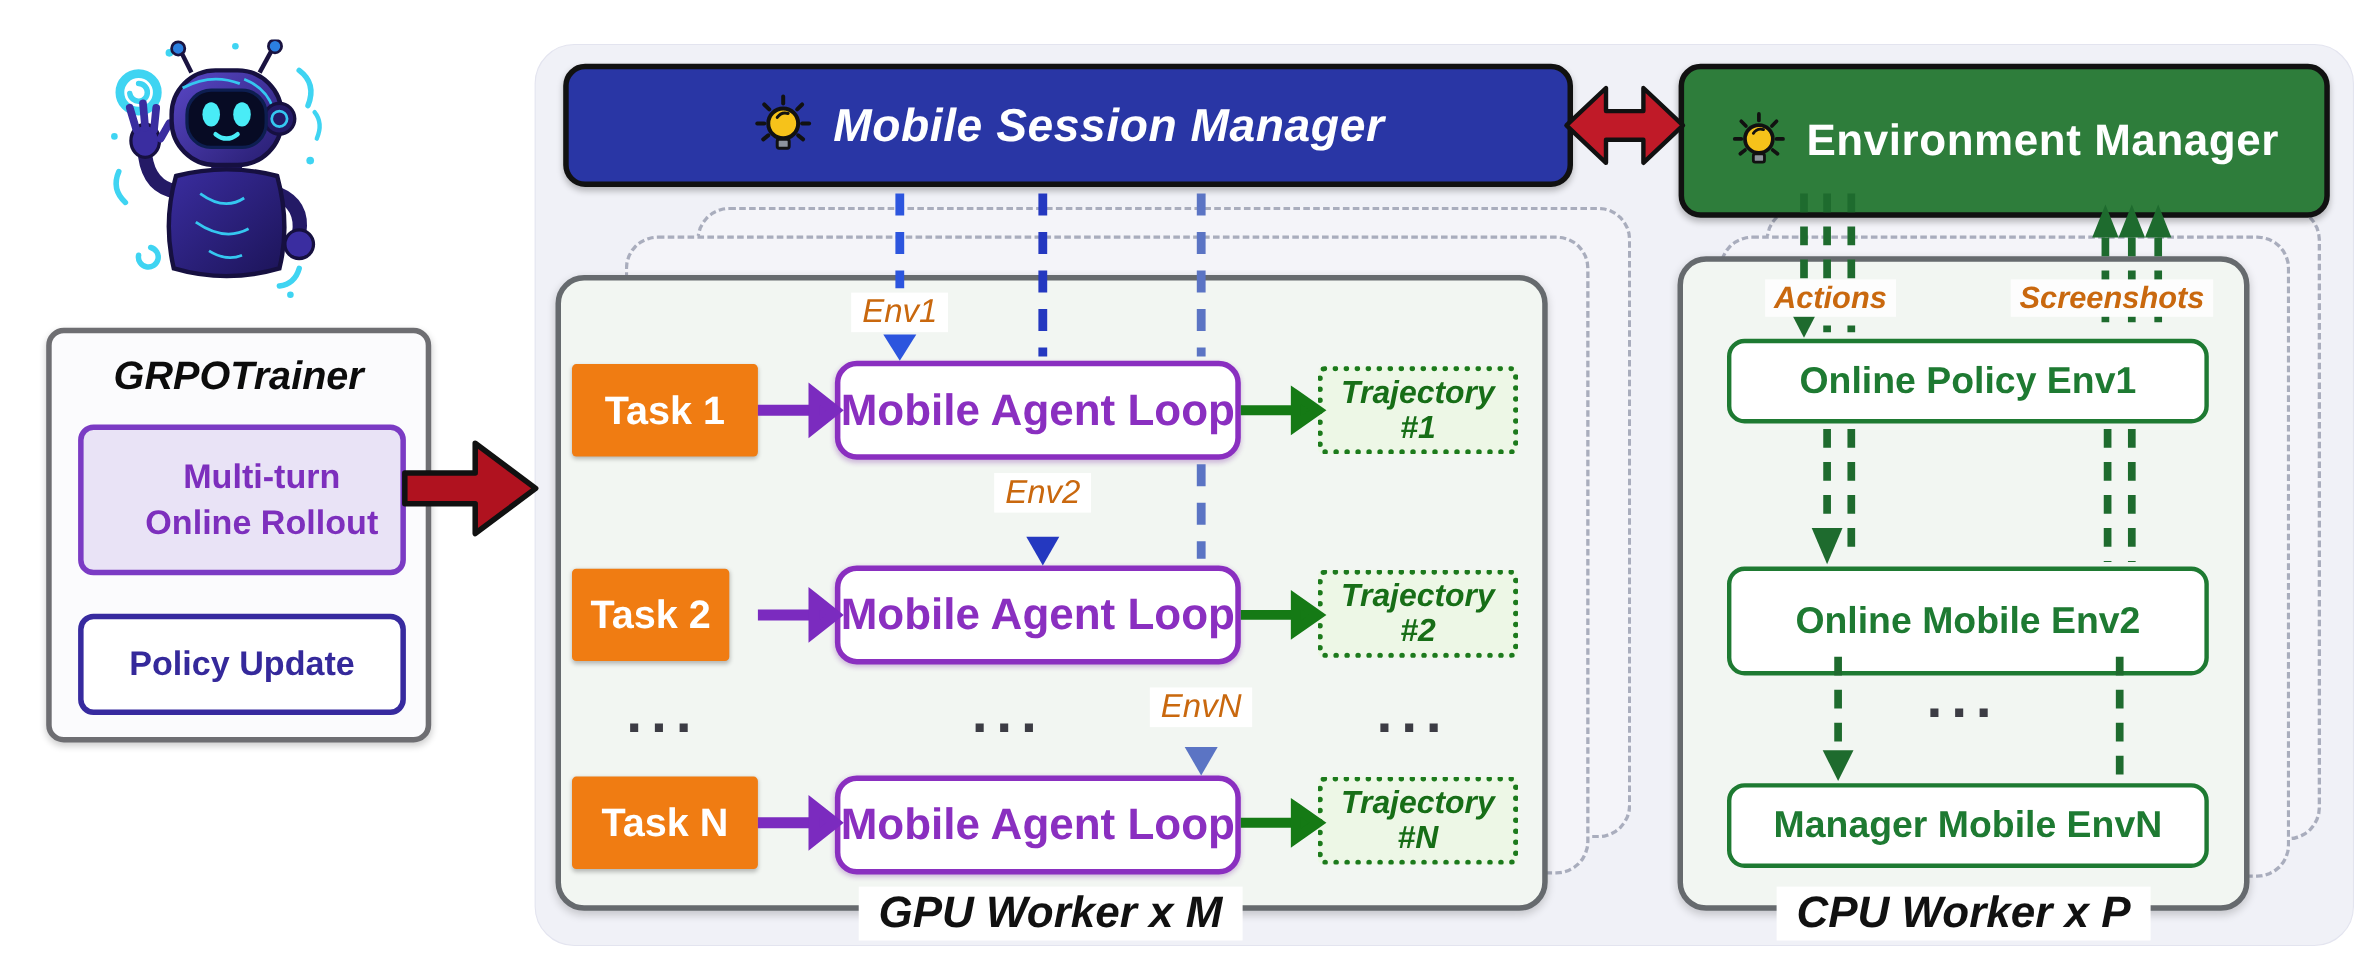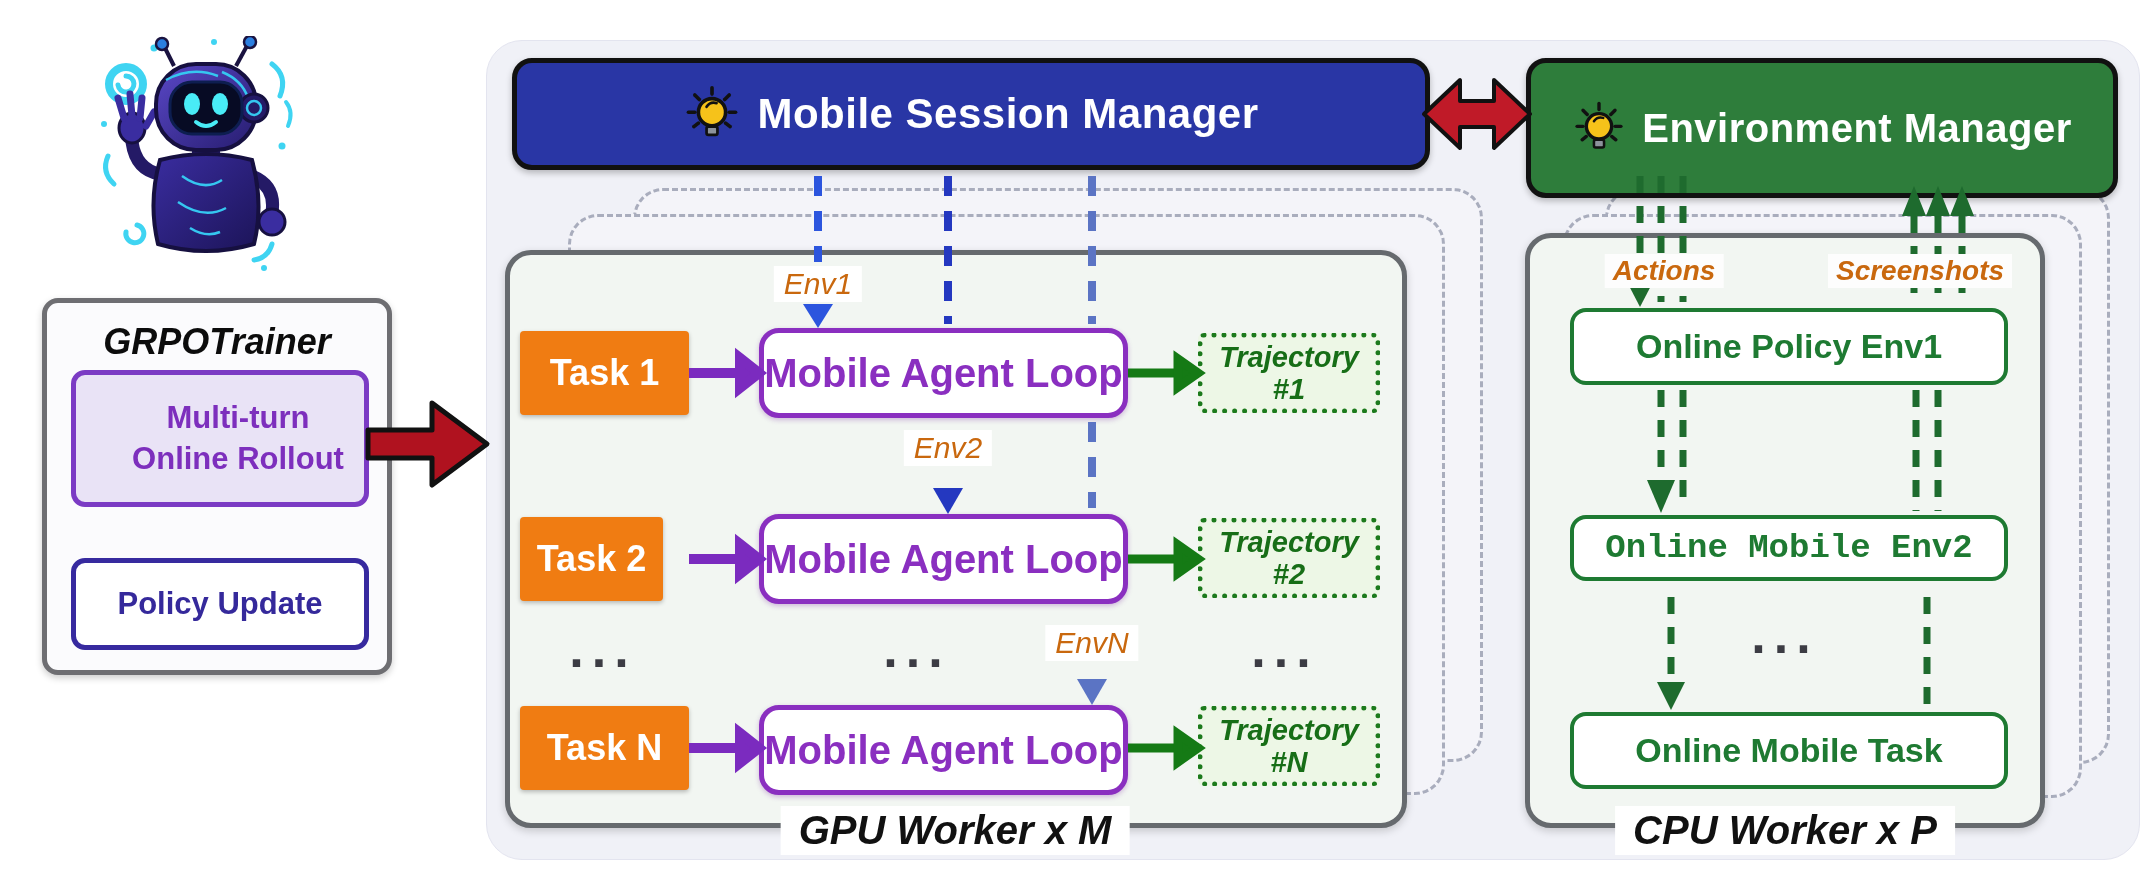--- a/index.html
+++ b/index.html
@@ -112,30 +112,30 @@
       <circle cx="158" cy="72" r="7" fill="none" stroke="#35c7f0" stroke-width="2.5"></circle>
       <rect x="74" y="46" width="72" height="52" rx="22" fill="#070b24" stroke="#0d1e50" stroke-width="3"></rect>
       <ellipse cx="96" cy="68" rx="8" ry="11" fill="#49ecf7"></ellipse>
       <ellipse cx="124" cy="68" rx="8" ry="11" fill="#49ecf7"></ellipse>
       <path d="M100 86 q10 8 20 0" fill="none" stroke="#49ecf7" stroke-width="4" stroke-linecap="round"></path>
     </g>
   </svg>
 
   <div class="abs trainer" style="left:42px; top:298px; width:350px; height:377px; z-index:15;">
     <div class="abs trainer-title" style="left:0; right:0; top:18px;">GRPOTrainer</div>
-    <div class="abs rollout" style="left:24px; top:67px; width:298px; height:137px;padding-left:36px;">
+    <div class="abs rollout" style="left:24px; top:83px; width:298px; height:137px;padding-left:36px;">
       <span>Multi-turn</span>
       <span>Online Rollout</span>
     </div>
     <div class="abs policy" style="left:24px; top:255px; width:298px; height:92px;">
       <span>Policy Update</span>
     </div>
   </div>
 
-  <div class="abs bar" style="left:512px; top:58px; width:918px; height:112px; background:#2936a5; z-index:15;">
+  <div class="abs bar" style="left:512px; top:58px; width:918px; height:112px; background:#2936a5; z-index:15;font-style:italic;">
     <svg width="58" height="58" viewBox="0 0 64 64">
       <g stroke="#111" stroke-width="4" stroke-linecap="round">
         <line x1="32" y1="3" x2="32" y2="10"></line>
           <line x1="13" y1="11" x2="18" y2="16"></line>
         <line x1="51" y1="11" x2="46" y2="16"></line>
           <line x1="6" y1="30" x2="13" y2="30"></line>
         <line x1="58" y1="30" x2="51" y2="30"></line>
           <line x1="12" y1="46" x2="17" y2="42"></line>
         <line x1="52" y1="46" x2="47" y2="42"></line>
       </g>
@@ -199,23 +199,23 @@
 
   <div class="abs ghost" style="left:1605px; top:188px; width:505px; height:576px; z-index:5;"></div>
   <div class="abs ghost" style="left:1563px; top:214px; width:519px; height:584px; z-index:6;"></div>
   <div class="abs worker" style="left:1525px; top:233px; width:520px; height:595px; z-index:10;"></div>
   <div class="abs stack-label" style="left:1785px; top:806px;">CPU Worker x P</div>
 
   <div class="abs iolabel" style="left:1664px; top:254px;">Actions</div>
   <div class="abs iolabel" style="left:1920px; top:254px;">Screenshots</div>
 
   <div class="abs cenv" style="left:1570px; top:308px; width:438px; height:77px;">Online Policy Env1</div>
-  <div class="abs cenv" style="left:1570px; top:515px; width:438px; height:66px;font-family:Liberation Mono, monospace;">Online Mobile Env2</div>
+  <div class="abs cenv" style="left:1570px; top:515px; width:438px; height:99px;">Online Mobile Env2</div>
   <div class="abs dots" style="left:1785px; top:648px;">...</div>
-  <div class="abs cenv" style="left:1570px; top:712px; width:438px; height:77px;">Online Mobile Task</div>
+  <div class="abs cenv" style="left:1570px; top:712px; width:438px; height:77px;">Manager Mobile EnvN</div>
 
   <svg class="overlay" width="2150" height="884" viewBox="0 0 2150 884">
 
     <polygon points="368,430 432,430 432,403 487,444 432,485 432,458 368,458" fill="#b0121f" stroke="#111" stroke-width="5" stroke-linejoin="round"></polygon>
 
     <polygon points="1424,114 1460,80 1460,101 1494,101 1494,80 1530,114 1494,148 1494,127 1460,127 1460,148" fill="#c01a28" stroke="#111" stroke-width="4" stroke-linejoin="round"></polygon>
 
     <g stroke="#7b2bbf" stroke-width="10" fill="#7b2bbf">
       <line x1="689" y1="373" x2="741" y2="373"></line>
         <polygon points="740,358 759,373 740,388"></polygon>

